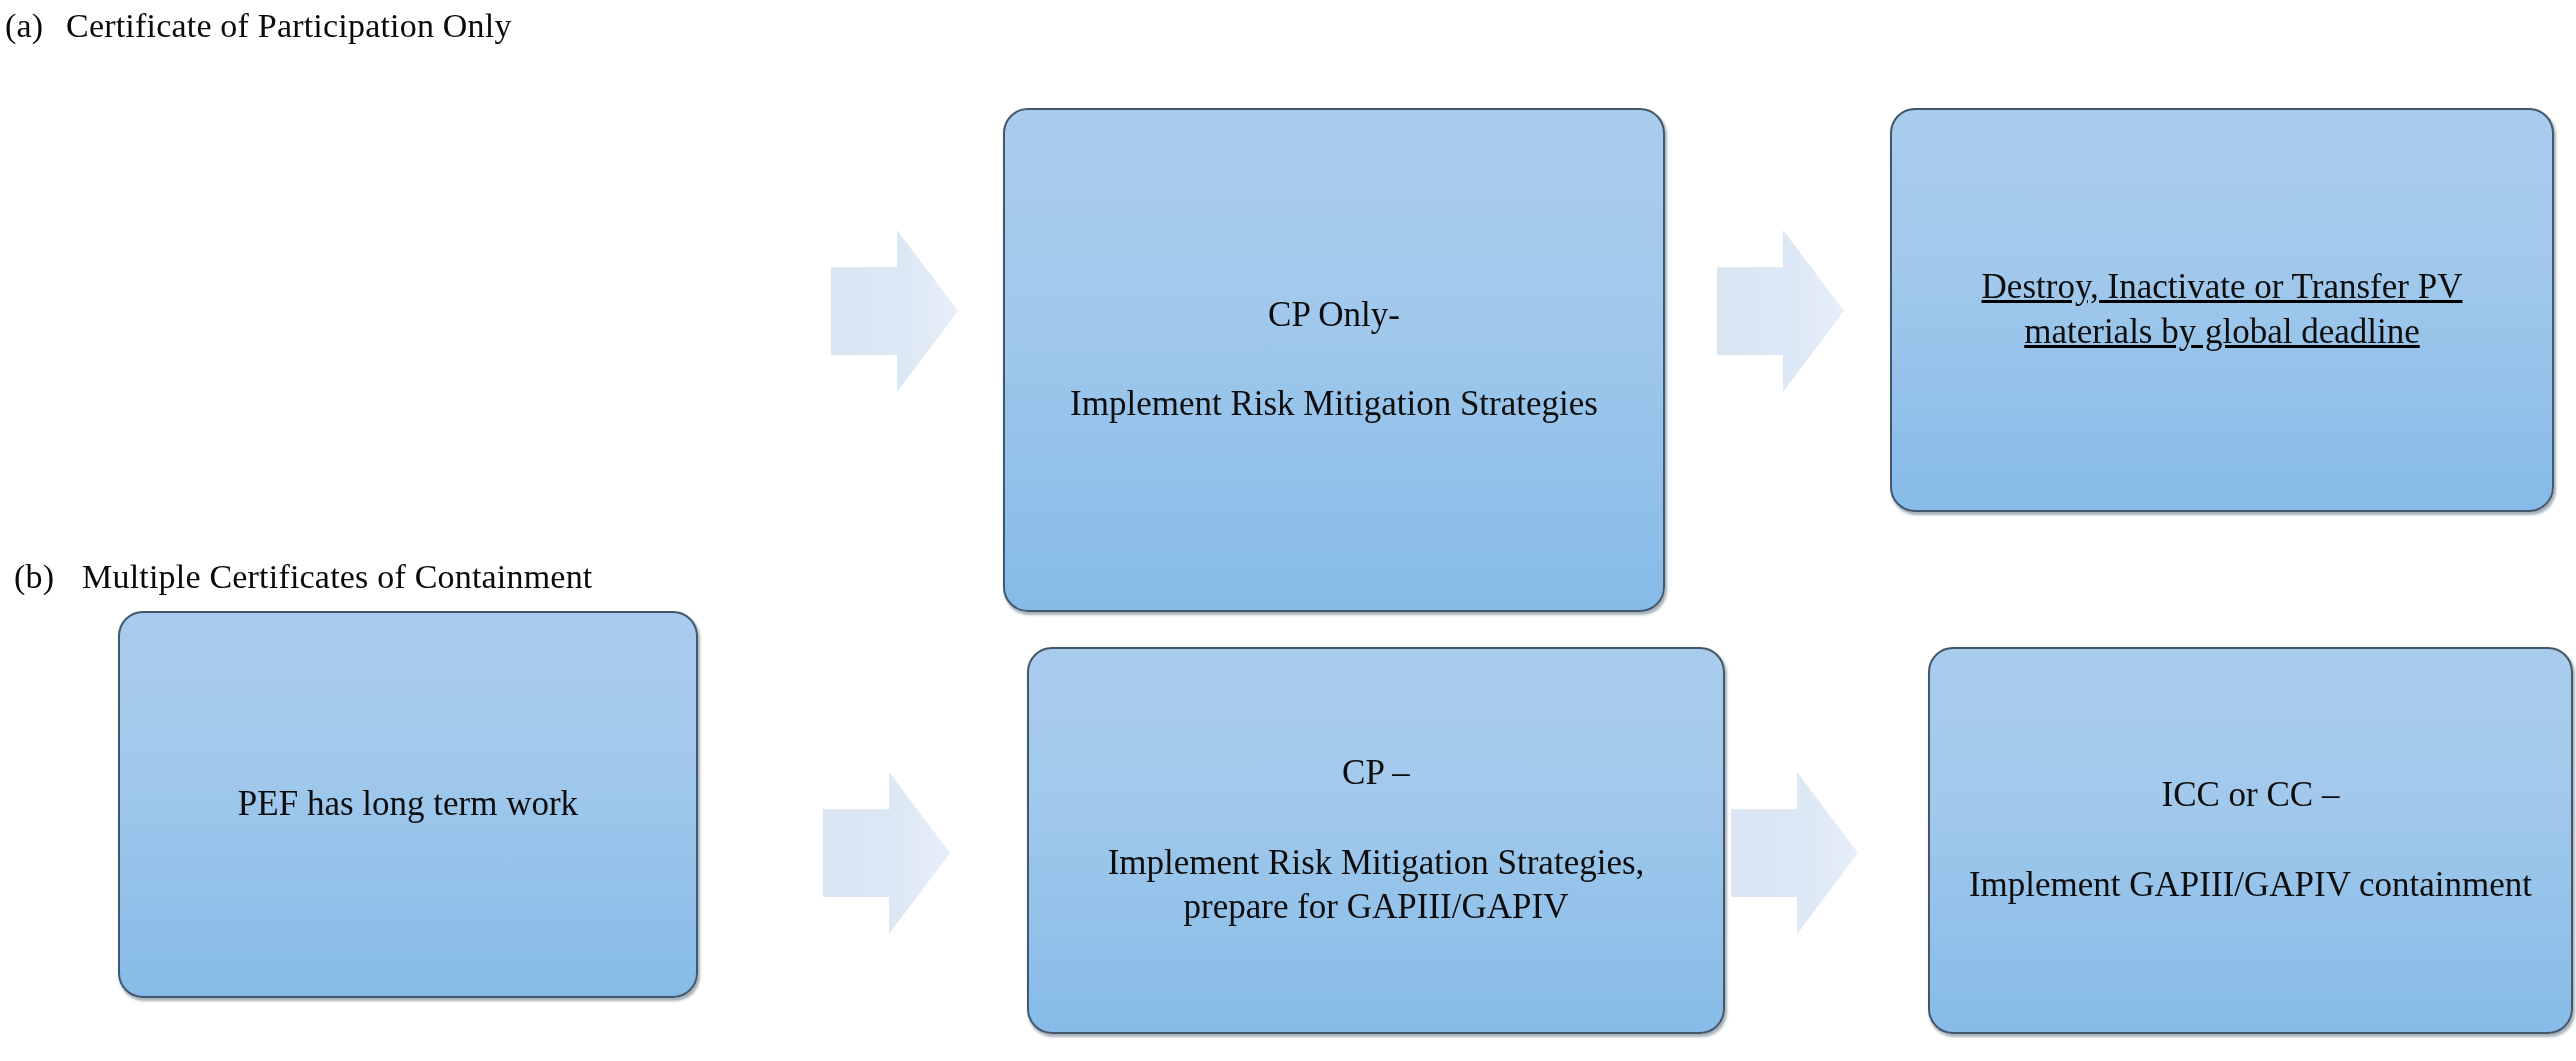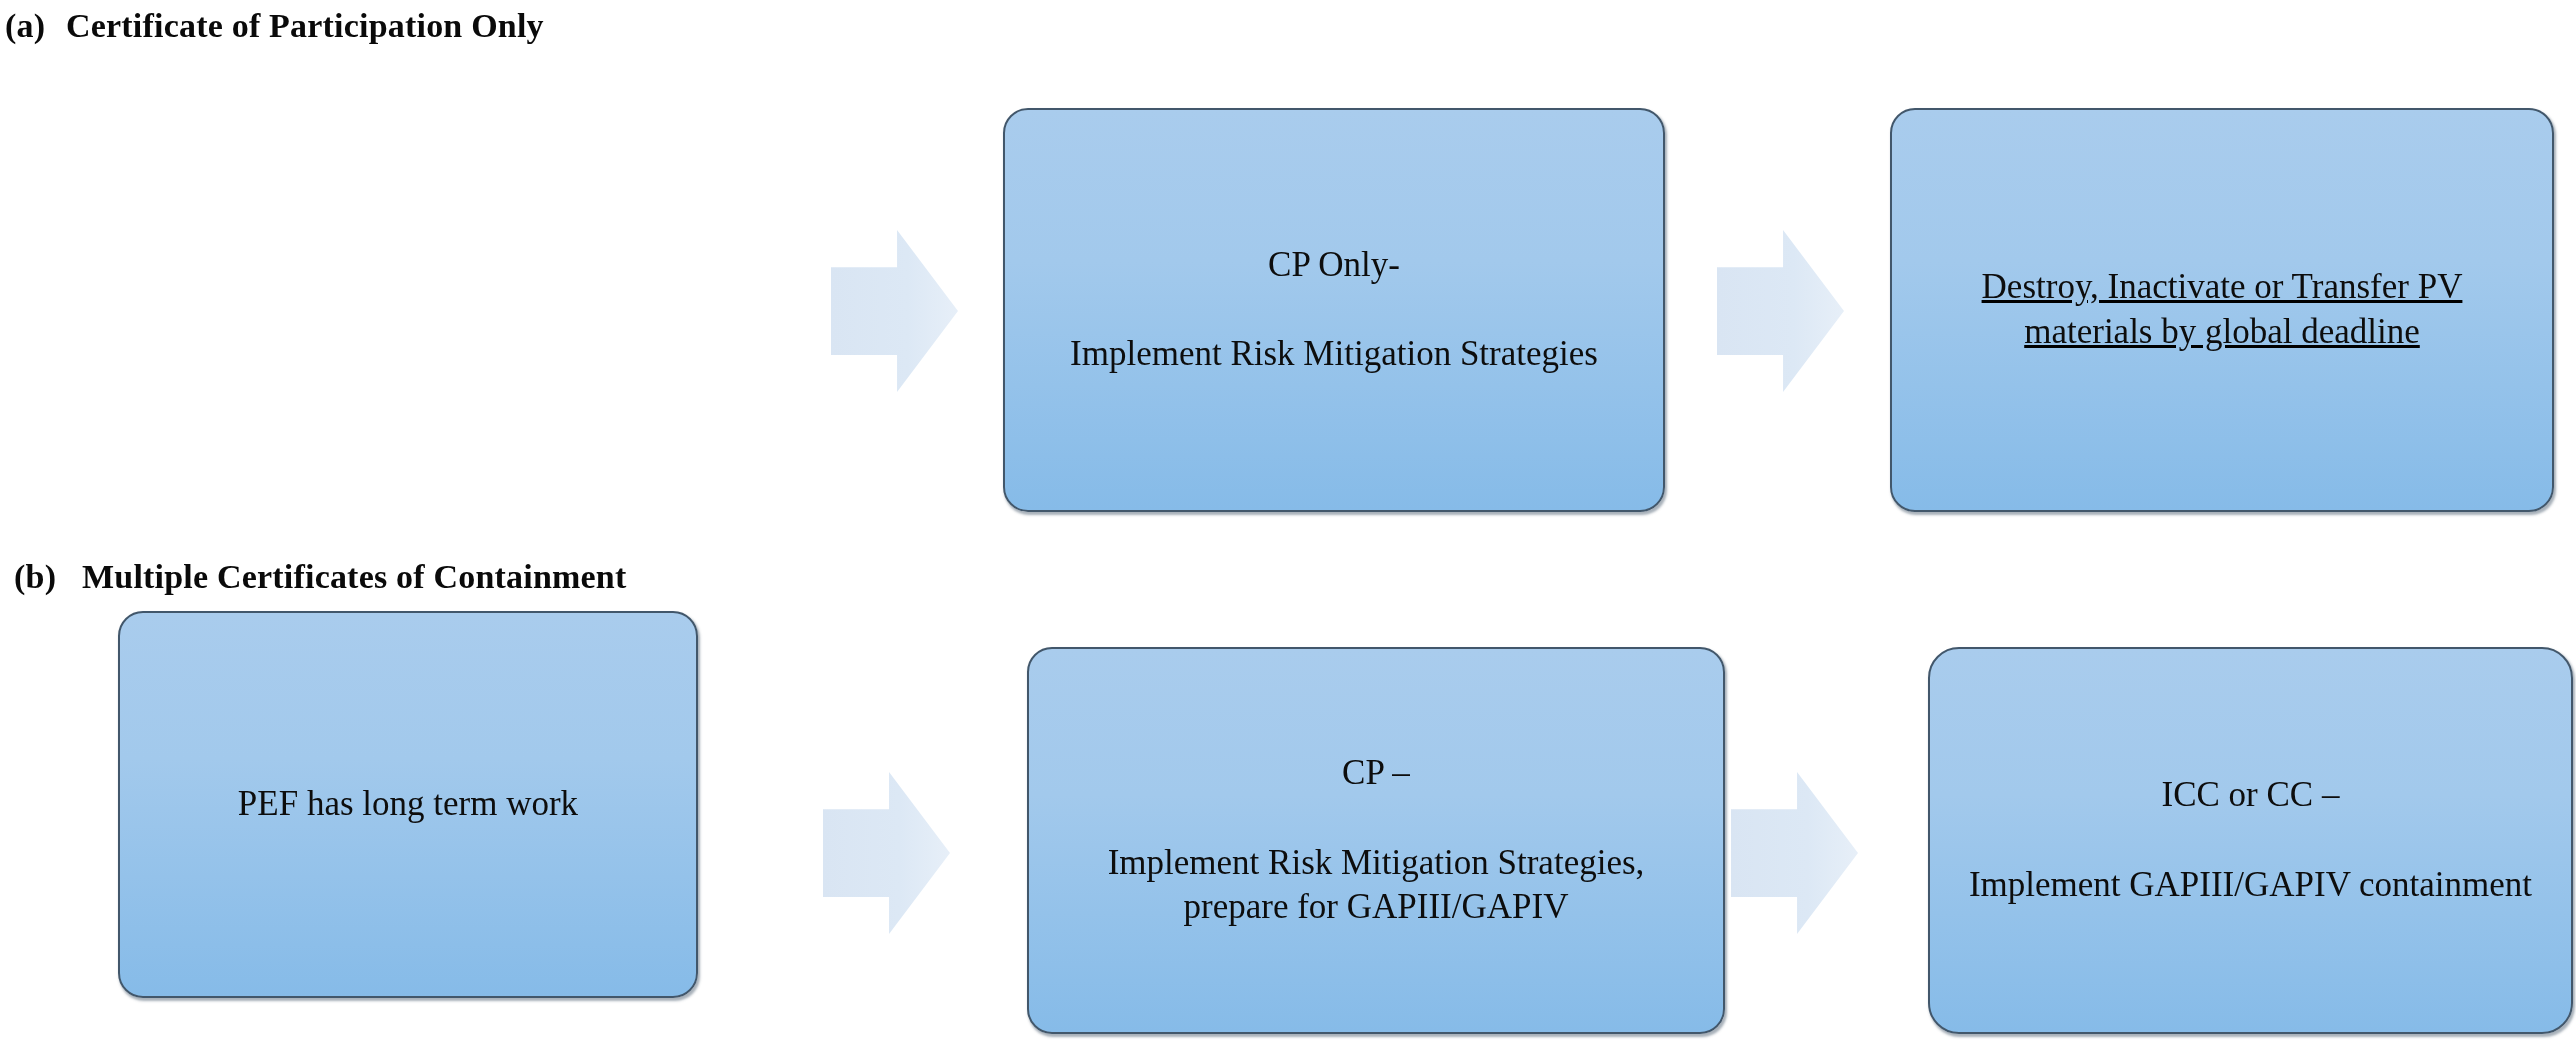--- a/index.html
+++ b/index.html
@@ -17,21 +17,21 @@
 
   .stage {
     position: absolute;
     inset: 0;
   }
 
   
   .caption {
     position: absolute;
     font-family: "Liberation Serif", "DejaVu Serif", serif;
-    font-weight: bold;
+    font-weight: normal;
     font-size: 34px;
     color: #0a0a0a;
     white-space: nowrap;
     letter-spacing: 0.2px;
   }
   .caption .cap-marker {
     display: inline-block;
     min-width: 61px;
   }
   .caption .cap-text {
@@ -59,27 +59,27 @@
     text-align: center;
     font-family: "Liberation Serif", "DejaVu Serif", serif;
     font-size: 35px;
     line-height: 1.28;
     color: #0d0d0d;
     white-space: pre-line;
   }
 
   
   #box-a1 { left: 116px;  top: 108px; width: 664px;  height: 404px; }
-  #box-a2 { left: 1003px; top: 108px; width: 662px;  height: 404px; }
+  #box-a2 { left: 1003px; top: 108px; width: 662px;  height: 504px; }
   #box-a3 { left: 1890px; top: 108px; width: 664px;  height: 404px; text-decoration: underline; }
 
   
   #box-b1 { left: 118px;  top: 611px; width: 580px;  height: 387px; }
   #box-b2 { left: 1027px; top: 647px; width: 698px;  height: 387px; }
-  #box-b3 { left: 1928px; top: 647px; width: 645px;  height: 387px; border-radius: 31px; }
+  #box-b3 { left: 1928px; top: 647px; width: 645px;  height: 387px; }
 
   
   .flow-arrow {
     position: absolute;
   }
   .flow-arrow svg { display: block; width: 100%; height: 100%; }
 
   #arrow-a1 { left: 831px;  top: 230px; width: 127px; height: 162px; }
   #arrow-a2 { left: 1717px; top: 230px; width: 127px; height: 162px; }
   #arrow-b1 { left: 823px;  top: 772px; width: 127px; height: 162px; }

